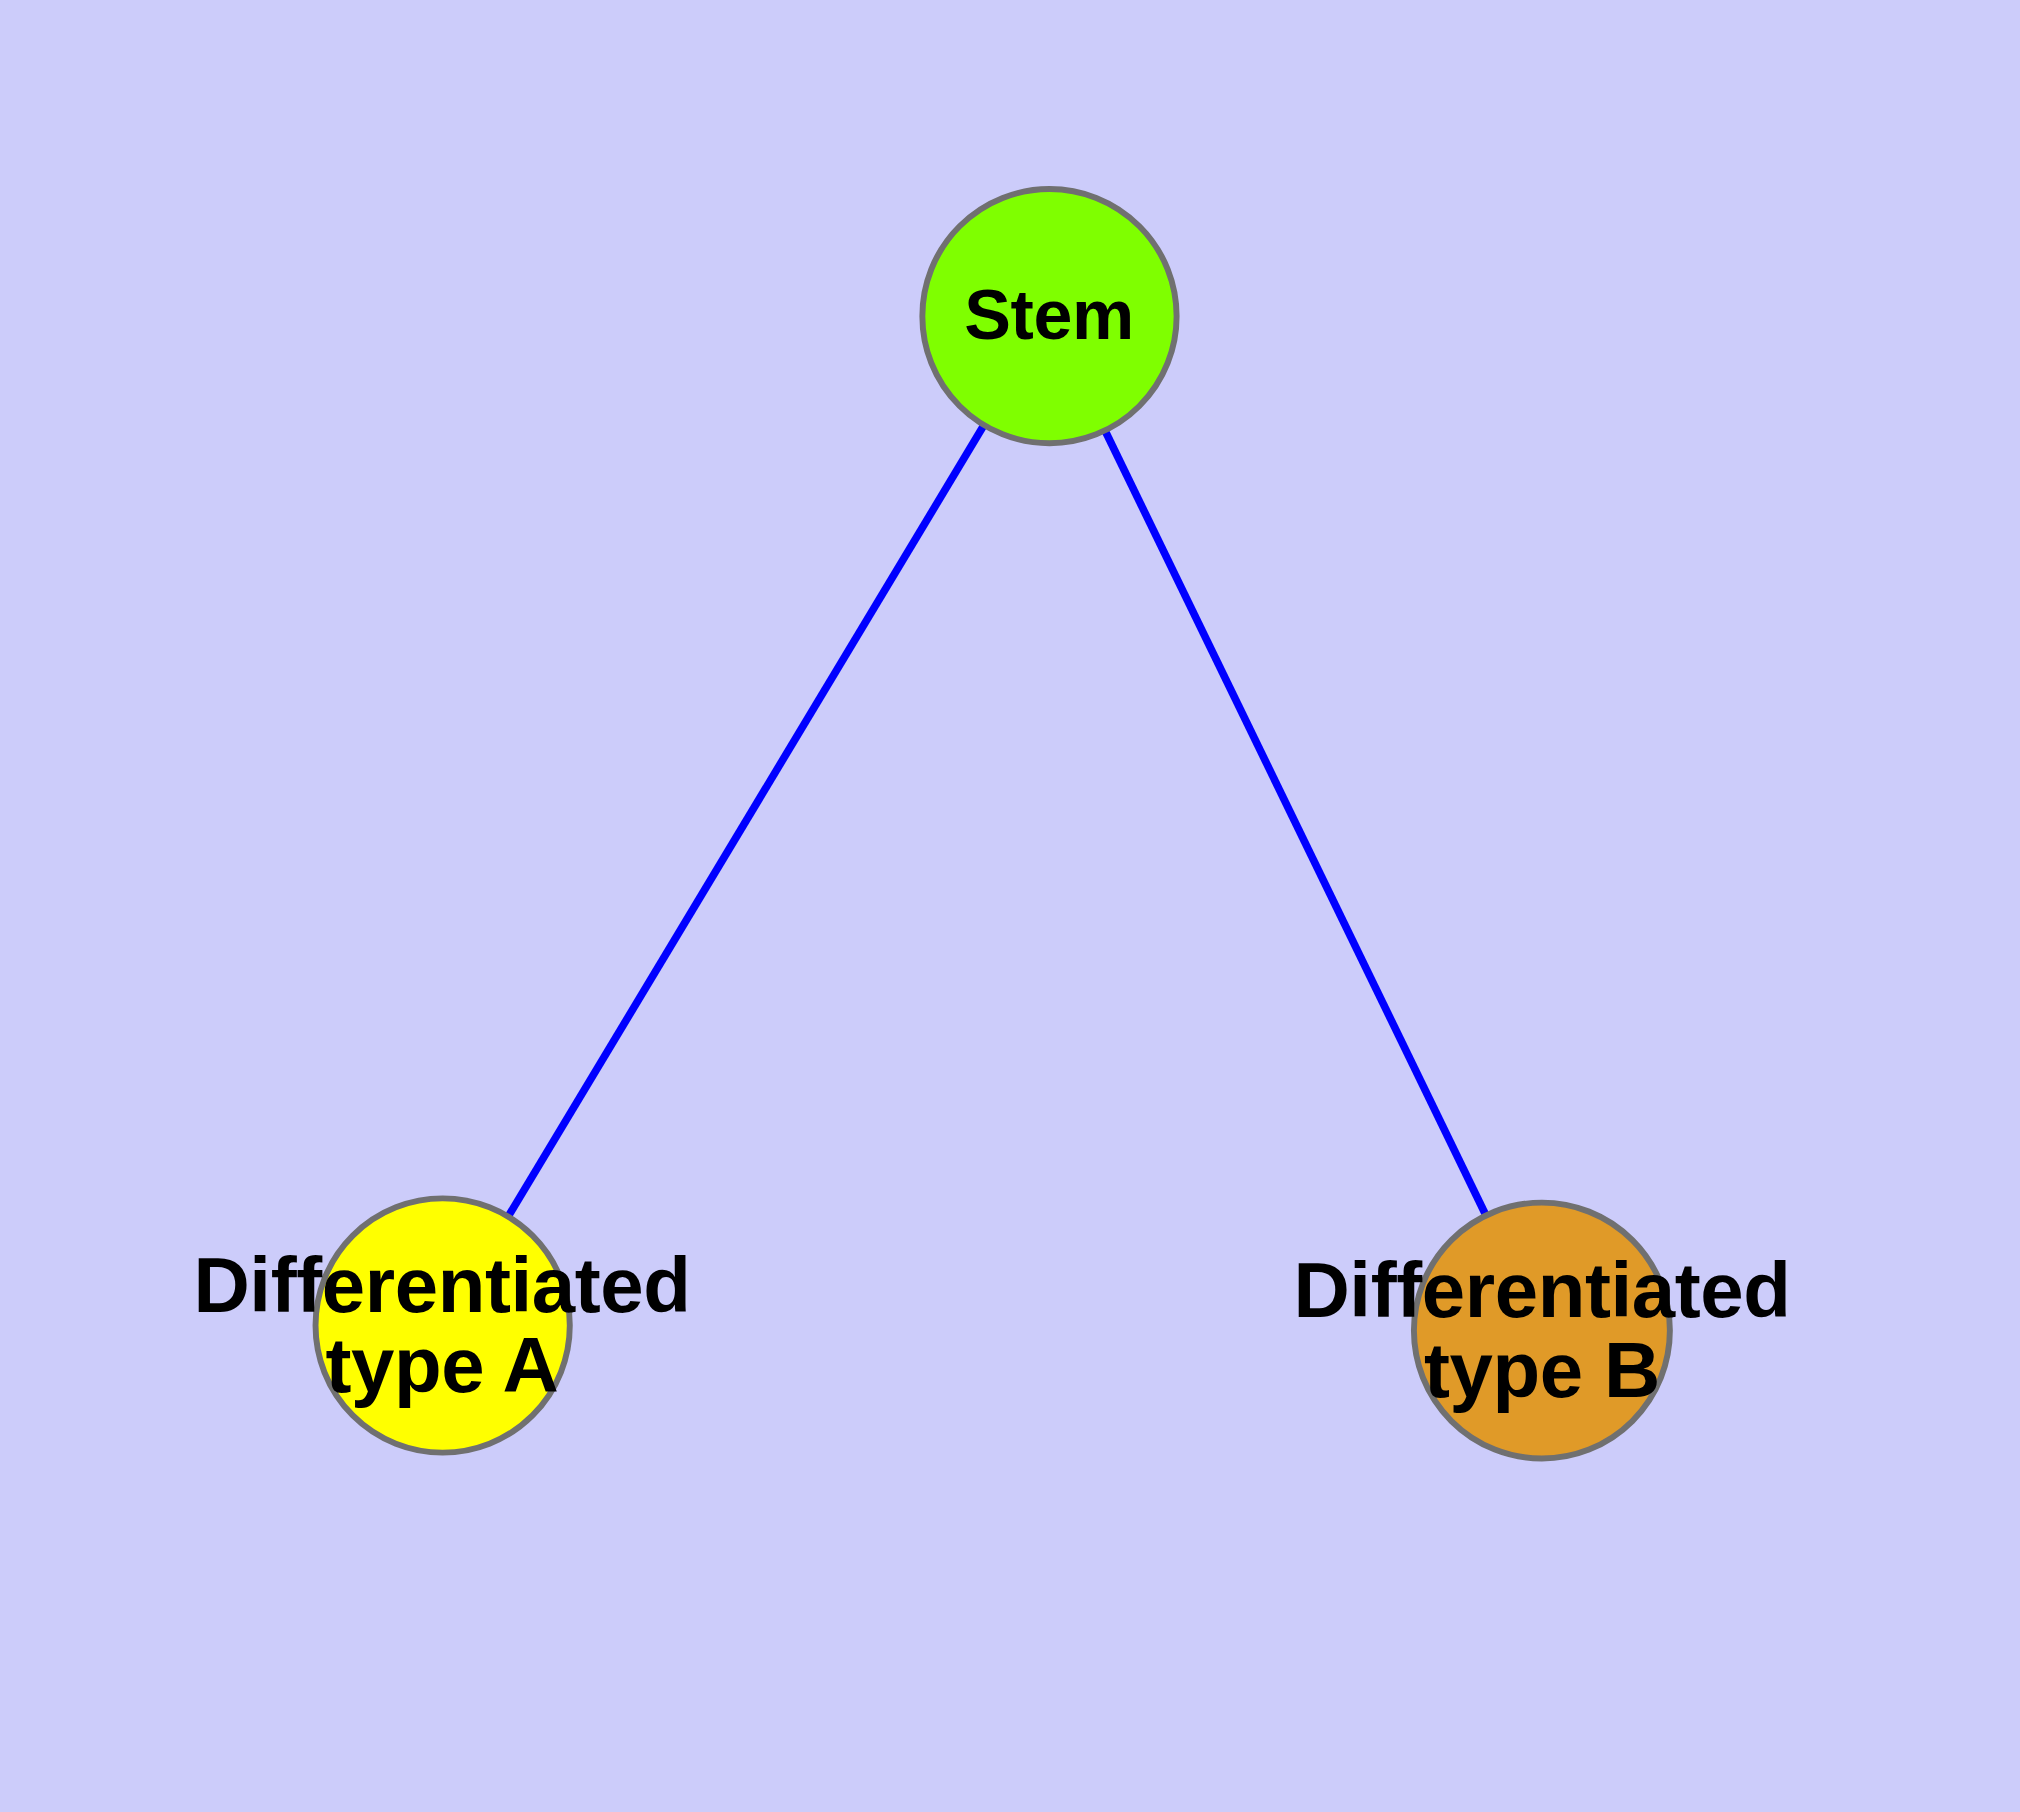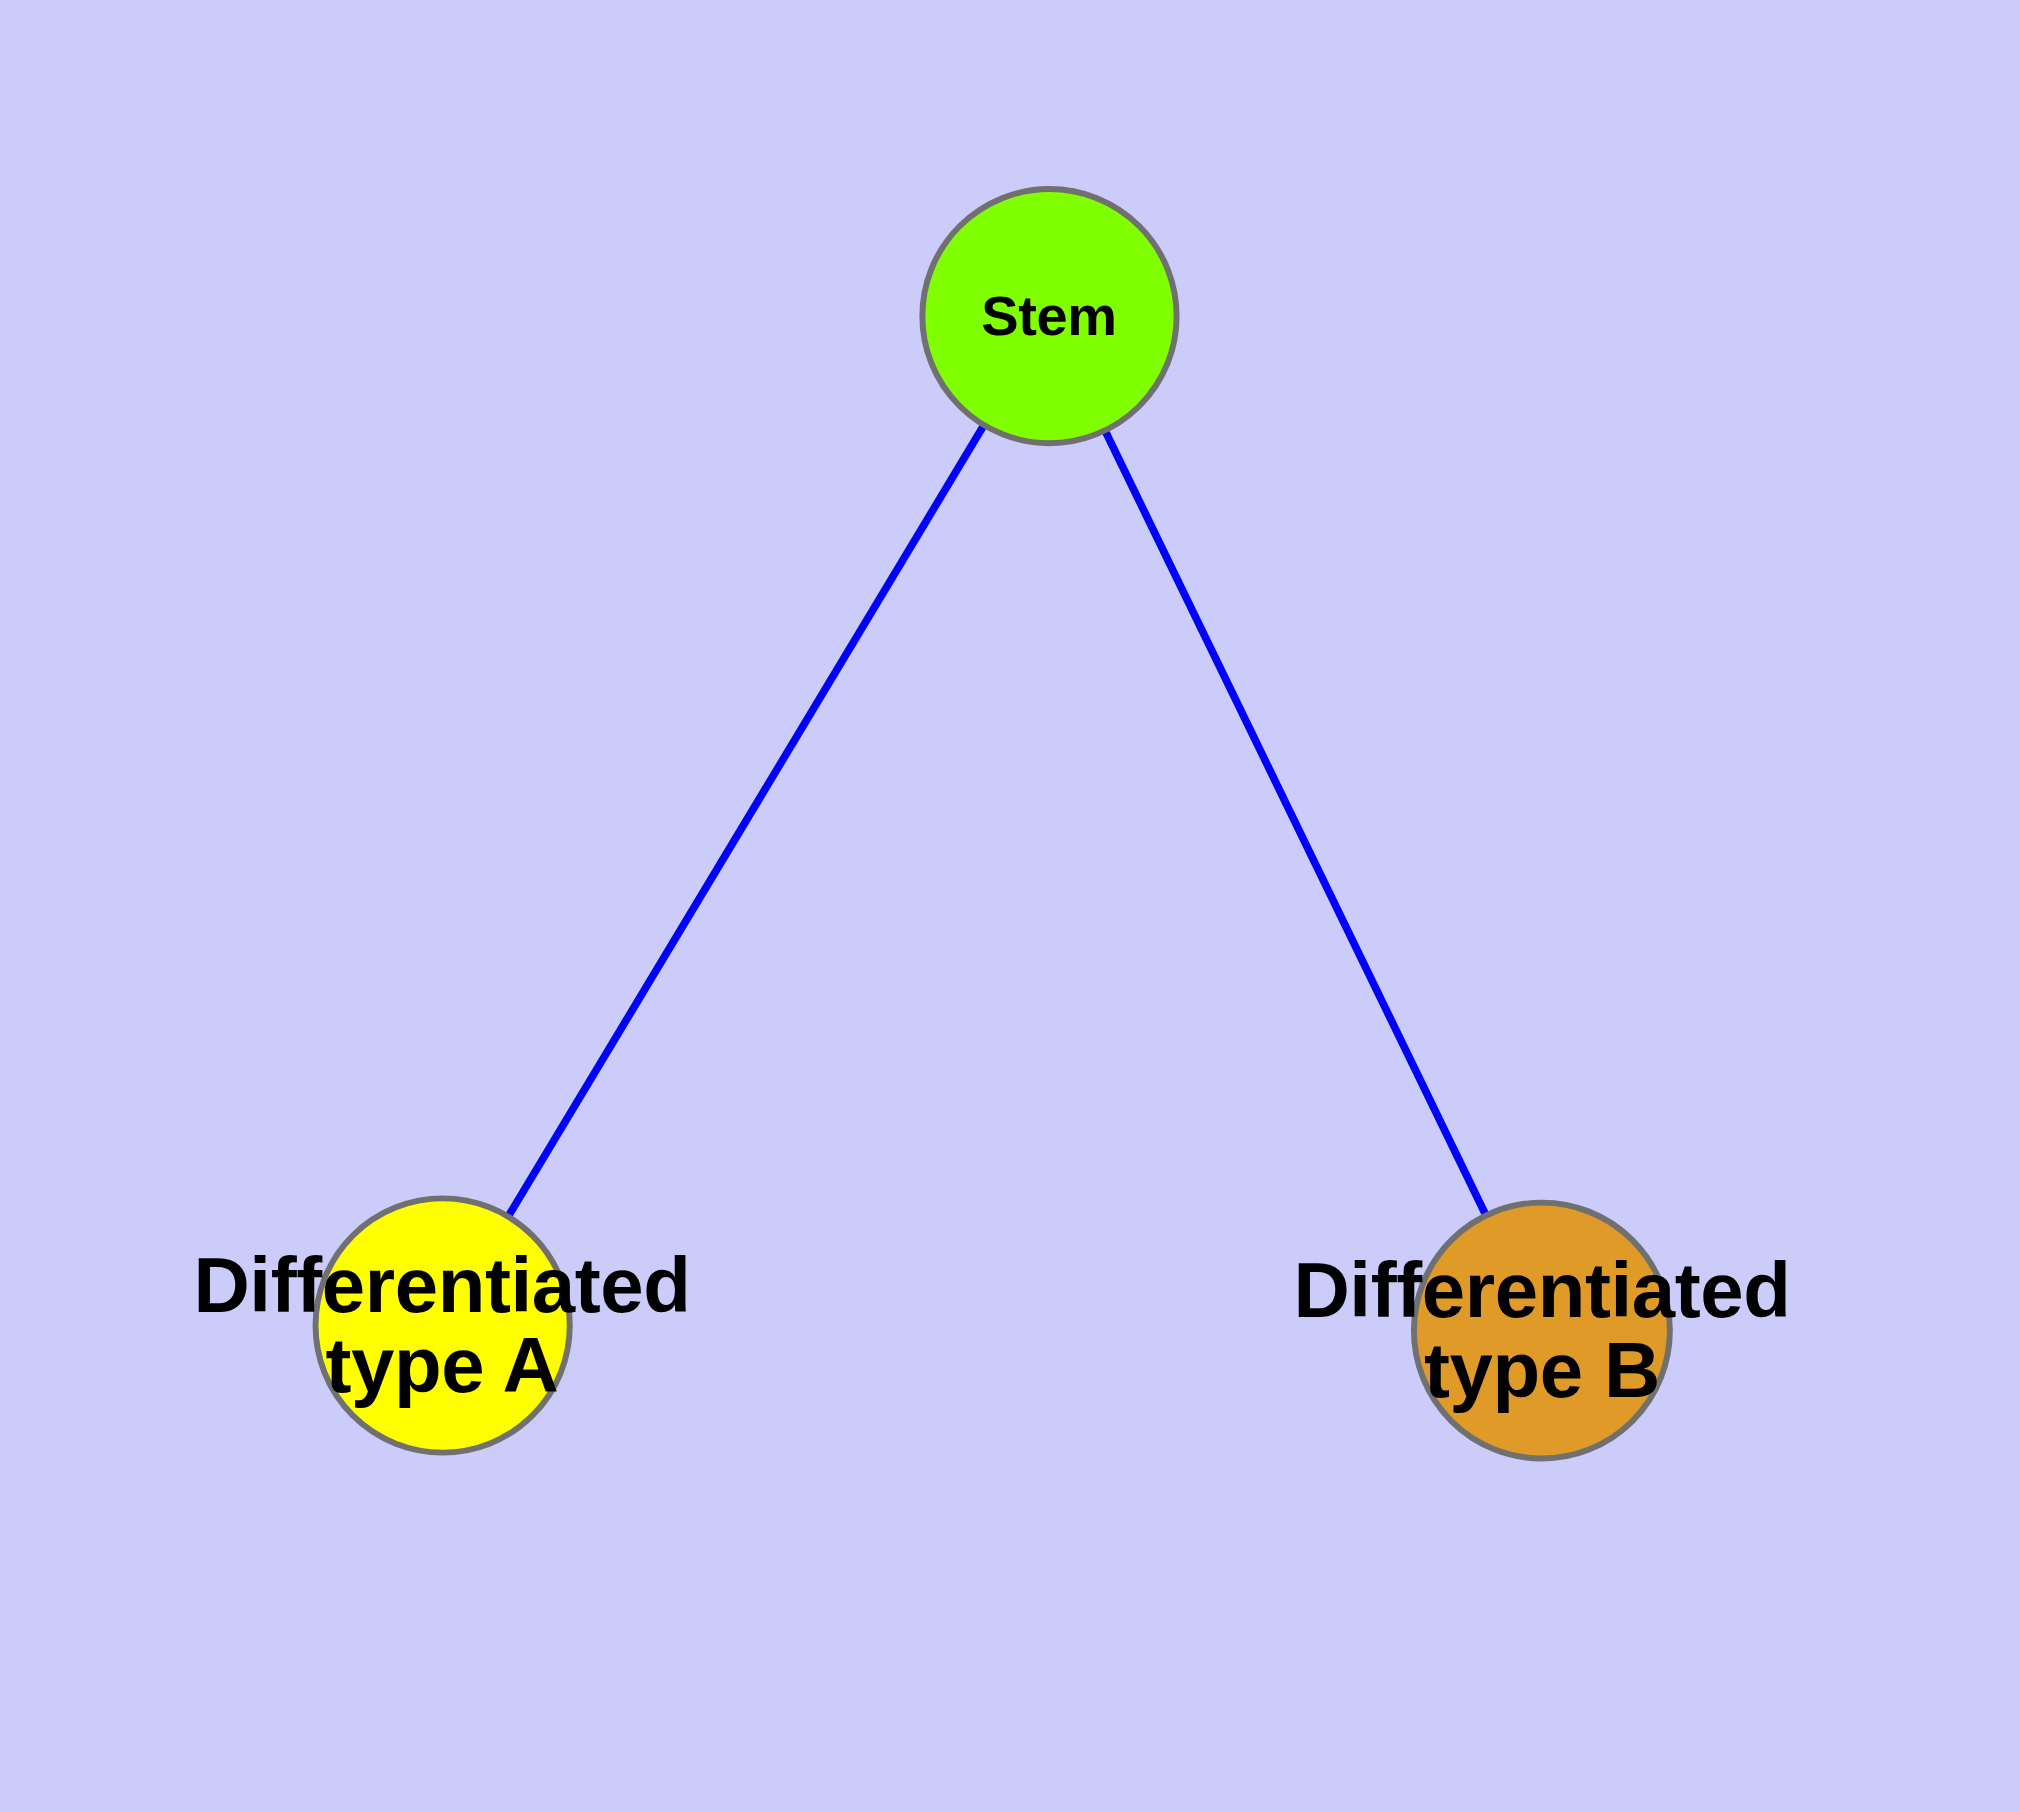--- a/index.html
+++ b/index.html
@@ -61,21 +61,21 @@
         <line x1="1303.4991057464472" y1="507.94394075472866" x2="1753.0642335485763" y2="1434.1564329735731" class="edge-line" stroke="#0000ff" stroke-width="9"></line>
       </g>
     <g id="nodes-layer">
         <circle cx="1238" cy="373" r="150" fill="#7fff00" class="node-circle" stroke="#707070" stroke-width="7"></circle>
         <circle cx="522" cy="1564" r="150" fill="#ffff00" class="node-circle" stroke="#707070" stroke-width="7"></circle>
         <circle cx="1819" cy="1570" r="151" fill="#e09a28" class="node-circle" stroke="#707070" stroke-width="7"></circle>
       </g>
   </svg>
 
   <div id="labels-layer">
-      <div class="node-label" style="left: 1049px; top: 316px; color: rgb(0, 0, 0); font-size: 56px;">Stem</div>
+      <div class="node-label" style="left: 1049px; top: 316px; color: rgb(0, 0, 0); font-size: 70px;">Stem</div>
       <div class="node-label" style="left: 442px; top: 1326px; color: rgb(0, 0, 0); font-size: 78px;">Differentiated
 type A</div>
       <div class="node-label" style="left: 1542px; top: 1331px; color: rgb(0, 0, 0); font-size: 78px;">Differentiated
 type B</div>
     </div>
 
 </div>
 
 
 </body></html>

